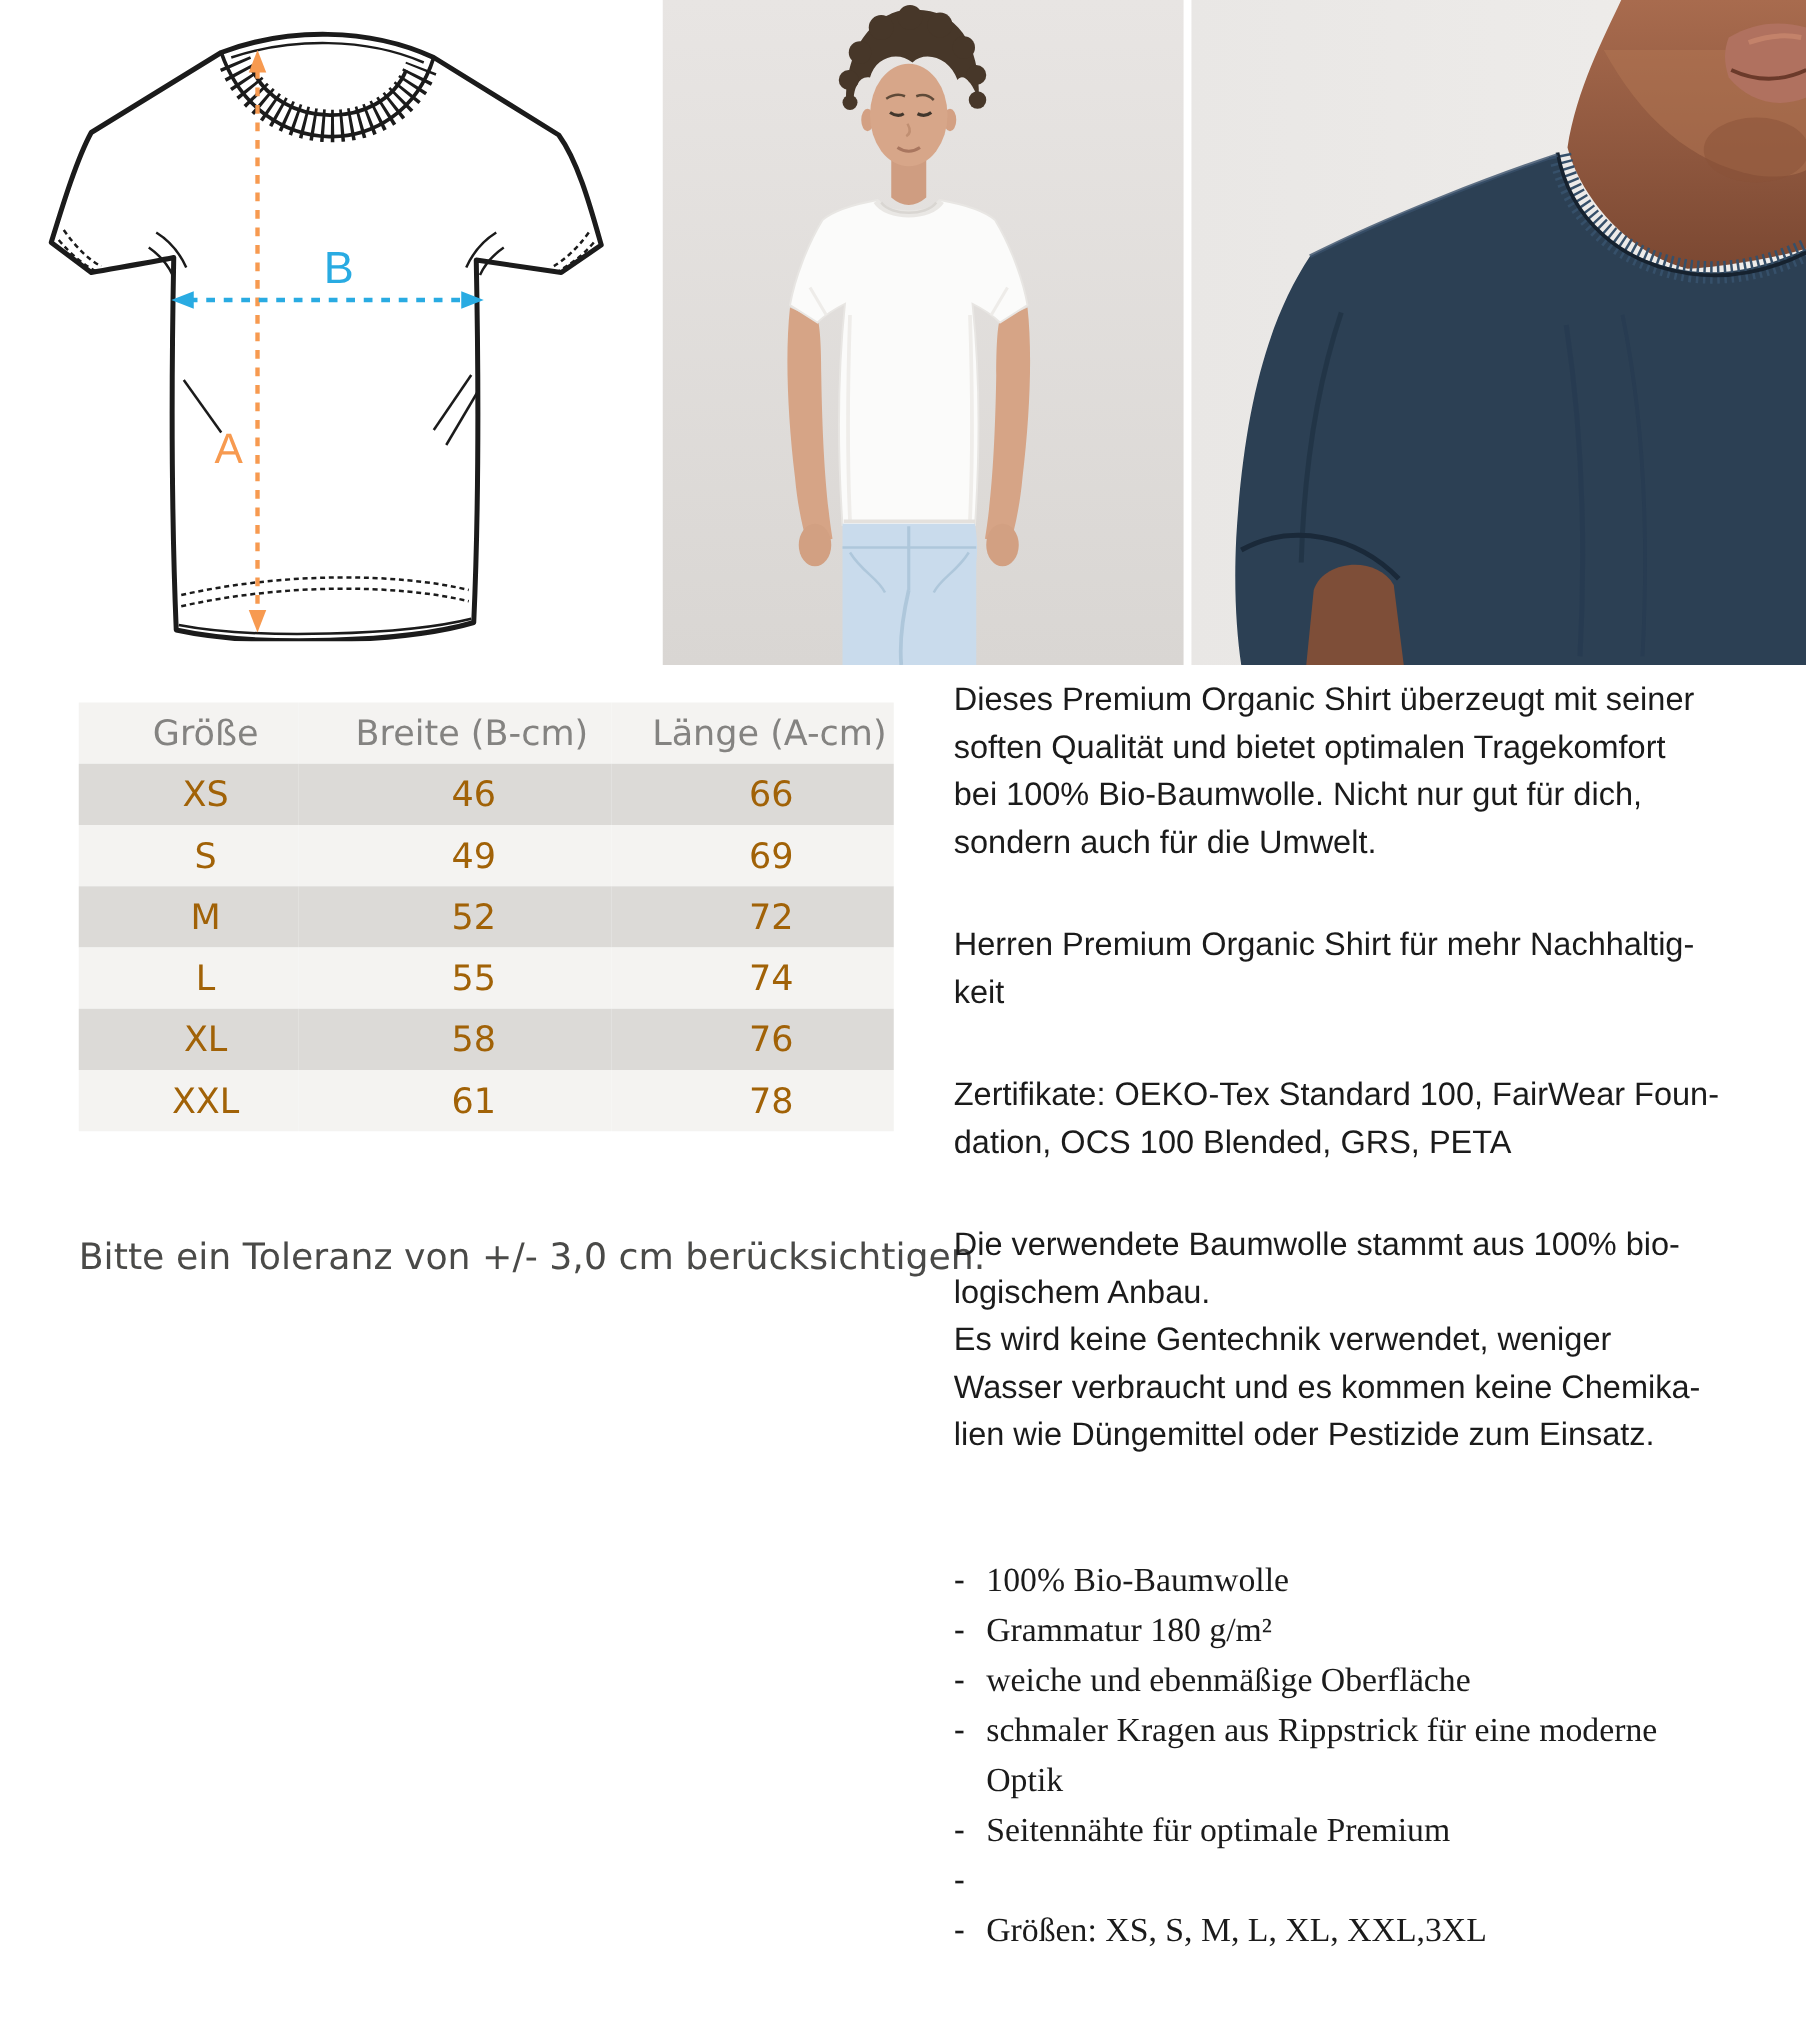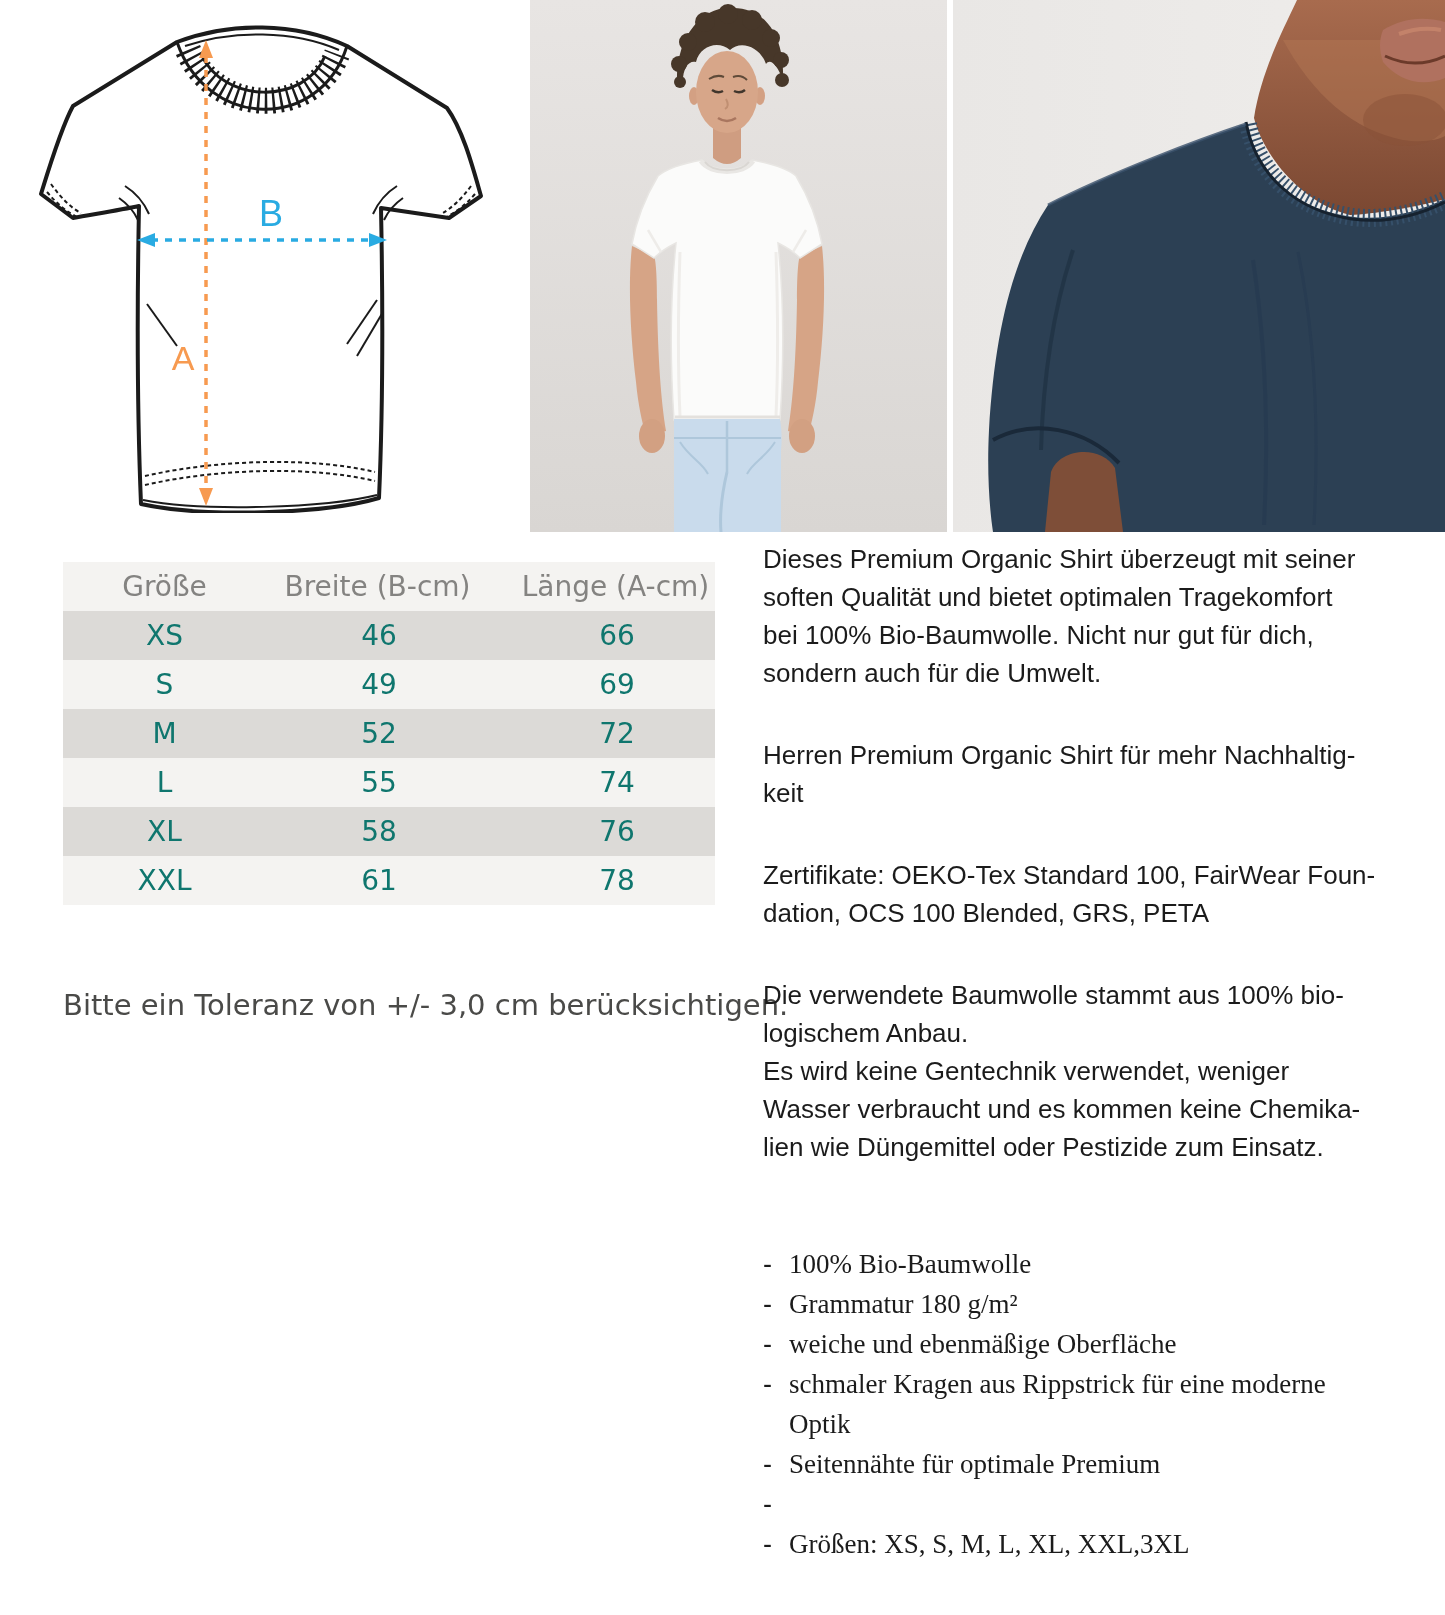--- a/index.html
+++ b/index.html
@@ -7,21 +7,21 @@
          font-family:"DejaVu Sans","Liberation Sans",sans-serif;}
   .abs{position:absolute;}
 
   
   table.size{border-collapse:collapse;table-layout:fixed;width:652px;}
   table.size th, table.size td{
     height:49px;font-weight:400;text-align:center;vertical-align:middle;
     font-size:28px;padding:0 0 0 30px;white-space:nowrap;}
   table.size th{background:#f4f3f1;color:#848381;padding-left:27px;}
   table.size col.c1{width:176px;} table.size col.c2{width:250px;} table.size col.c3{width:226px;}
-  table.size td{color:#0f766e;}
+  table.size td{color:#a16207;}
   table.size td:first-child{padding-left:27px;}
   table.size tbody tr:nth-child(odd){background:#dcdad7;}
   table.size tbody tr:nth-child(even){background:#f4f3f1;}
 
   .tolerance{font-size:29px;color:#4a4a48;white-space:pre;}
 
   
   .desc{width:682px;color:#1b1b1b;font-family:"Liberation Sans","DejaVu Sans",sans-serif;}
   .desc p{margin:0 0 44px 0;font-size:26px;line-height:38px;white-space:pre;}
   .desc p.last-par{margin-bottom:78px;}

